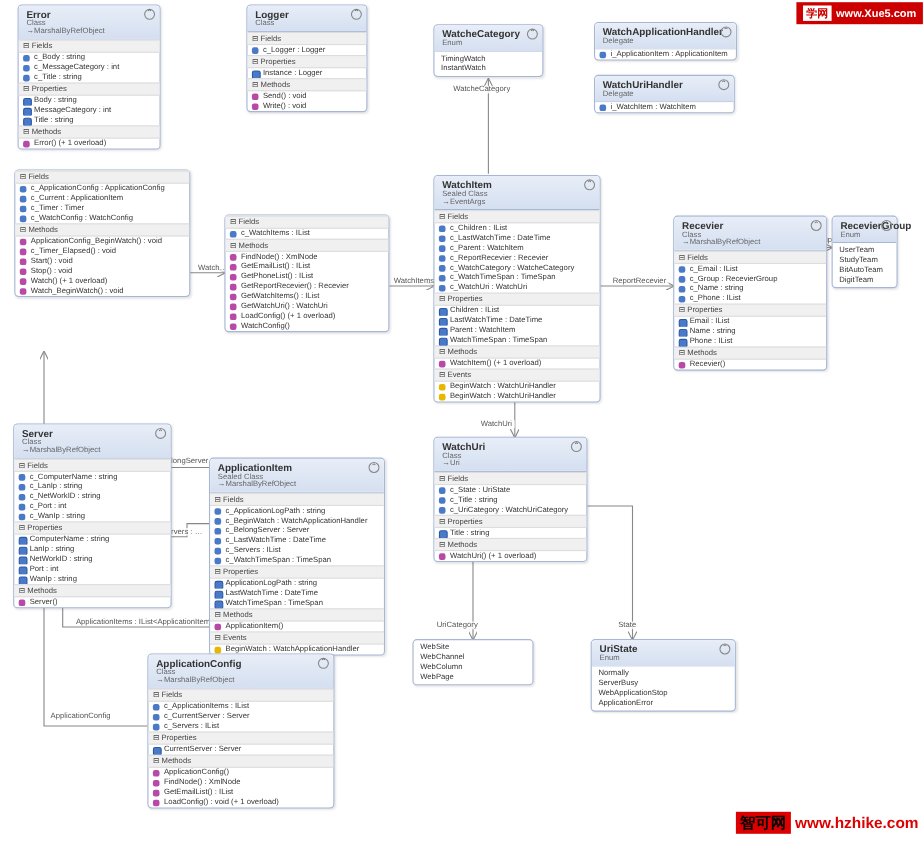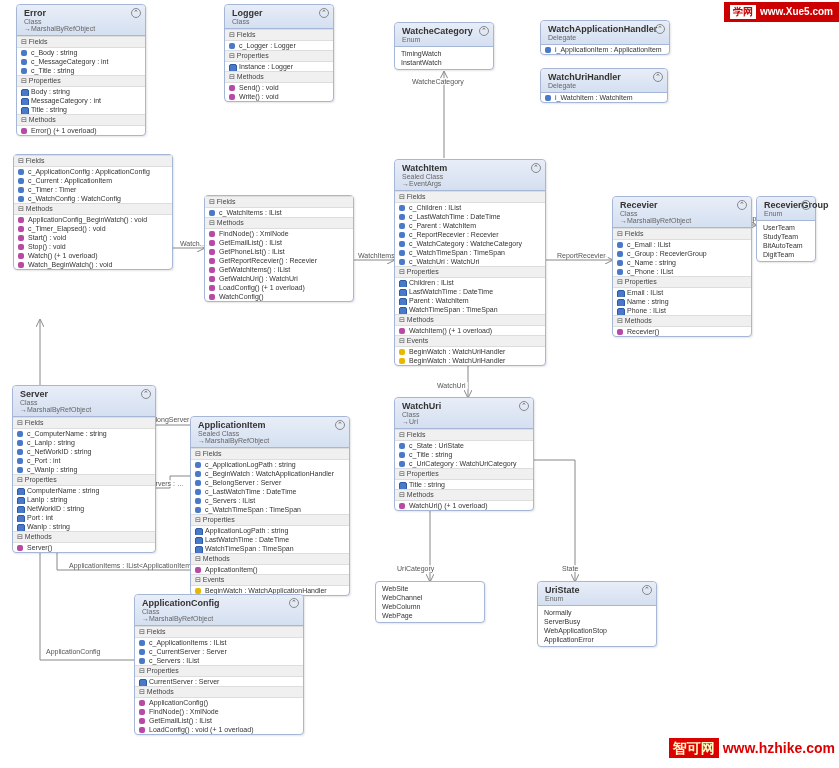--- a/index.html
+++ b/index.html
@@ -268,21 +268,21 @@
       <div class="itm mth">WatchUri() (+ 1 overload)</div>
     </div>
     <div class="box" style="left: 375px; top: 581px; width: 110px;">
       <div class="enum-list">
         <div>WebSite</div>
         <div>WebChannel</div>
         <div>WebColumn</div>
         <div>WebPage</div>
       </div>
     </div>
-    <div class="box" style="left: 537px; top: 581px; width: 120px;">
+    <div class="box" style="left: 537px; top: 581px; width: 132px;">
       <div class="box-hdr">
         <div class="ttl">UriState</div>
         <div class="sub">Enum</div>
         <div class="chev">⌃</div>
       </div>
       <div class="enum-list">
         <div>Normally</div>
         <div>ServerBusy</div>
         <div>WebApplicationStop</div>
         <div>ApplicationError</div>
@@ -303,13 +303,13 @@
       <div class="itm prop">CurrentServer : Server</div>
       <div class="sec-hdr">⊟ Methods</div>
       <div class="itm mth">ApplicationConfig()</div>
       <div class="itm mth">FindNode() : XmlNode</div>
       <div class="itm mth">GetEmailList() : IList<server></server></div>
       <div class="itm mth">LoadConfig() : void (+ 1 overload)</div>
     </div>
   </div>
 
 <div class="wm1"><span class="c">学网</span><span>www.Xue5.com</span></div>
-<div class="wm2"><span style="background:#d00;color:#fef9c3;padding:2px 4px;margin-right:4px">智可网</span><span>www.hzhike.com</span></div>
+<div class="wm2"><span style="background:#d00;color:#000000;padding:2px 4px;margin-right:4px">智可网</span><span>www.hzhike.com</span></div>
 
 </body></html>

